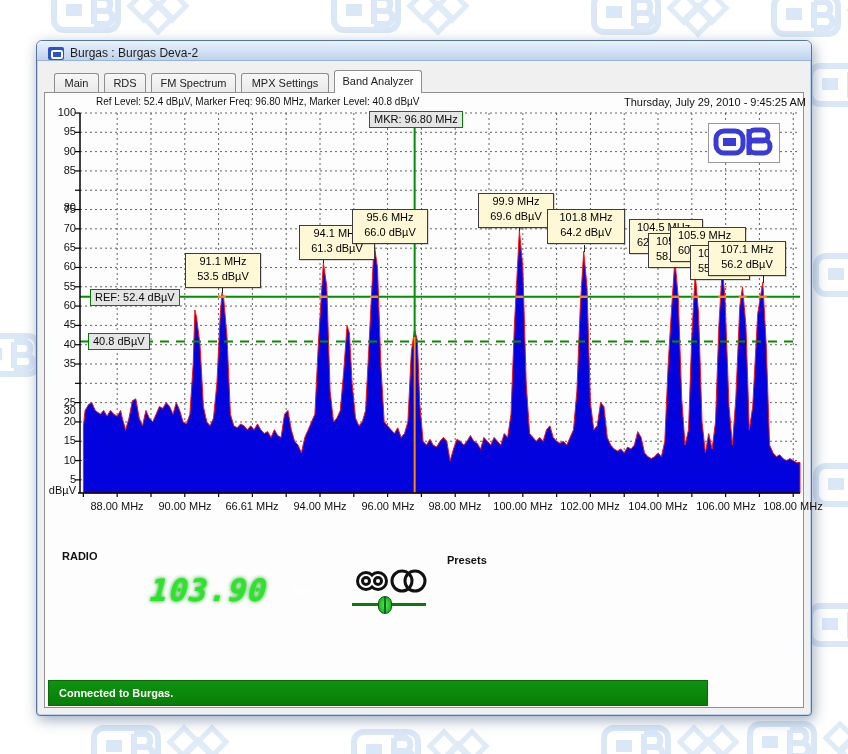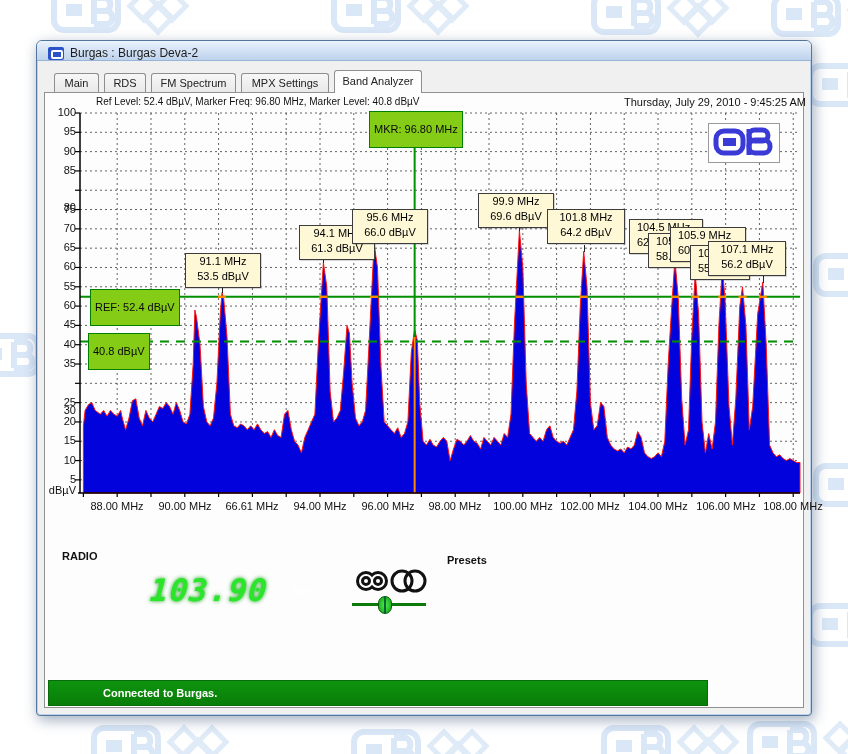--- a/index.html
+++ b/index.html
@@ -33,22 +33,22 @@
   .tab.active{top:70px;height:23px;background:#fdfdfd;line-height:21px;z-index:4;}
   #tabpage{position:absolute;left:44px;top:92px;width:760px;height:616px;background:#fdfdfd;
     border:1px solid #919191;z-index:3;}
 
   
   #statusline{position:absolute;left:96px;top:96px;font-size:10px;color:#111;z-index:5;}
   #datetime{position:absolute;left:540px;top:96px;width:266px;text-align:right;font-size:11px;color:#111;z-index:5;}
   .ylab{position:absolute;width:34px;text-align:right;font-size:11px;color:#111;z-index:5;}
   .xlab{position:absolute;width:72px;text-align:center;font-size:11px;color:#111;z-index:5;}
   #spectrum-svg{position:absolute;left:80px;top:113px;overflow:visible;z-index:4;}
-  .linelabel{position:absolute;z-index:6;background:#84cc16;border:1px solid #008000;color:#0a0a0a;
-    font-size:11px;line-height:15px;text-align:center;padding:10px 4px;}
+  .linelabel{position:absolute;z-index:6;background:#e5e5e5;border:1px solid #008000;color:#0a0a0a;
+    font-size:11px;line-height:15px;text-align:center;padding:0 4px;}
   .callout{position:absolute;z-index:7;background:#fff8d6;border:1px solid #3c3c3c;color:#000;
     font-size:11px;line-height:15px;text-align:center;box-shadow:1px 1px 0 rgba(0,0,0,.15);}
   .callout.clip{text-align:left;padding-left:7px;}
   .leader{position:absolute;width:1px;background:#222;z-index:6;}
   #dblogo{position:absolute;left:708px;top:123px;width:72px;height:40px;background:#fff;border:1px solid #9a9a9a;z-index:6;}
 
   
   .btn{position:absolute;background:linear-gradient(#f7f7f7,#ececec 48%,#dcdcdc);
     border:1px solid #8a8a8a;border-radius:3px;font-size:11px;color:#111;
     display:flex;align-items:center;justify-content:center;cursor:default;}
@@ -87,21 +87,21 @@
   .meter .zone{height:100%;}
   .mlabel{position:absolute;width:86px;text-align:right;font-size:11px;color:#111;}
 
   
   .presetbtn{font-family:"Liberation Mono",monospace;font-weight:bold;font-size:12px;justify-content:flex-start;padding-left:14px;}
   #preset-select{justify-content:space-between;padding:0 8px 0 10px;font-family:"Liberation Mono",monospace;font-weight:bold;font-size:12px;}
 
   
   #statusbar{position:absolute;left:48px;top:680px;width:660px;height:26px;
     background:linear-gradient(#0e940e,#087d08);border:1px solid #0a6b0a;z-index:5;}
-  #statusbar span{position:absolute;left:10px;top:6px;color:#fff;font-weight:bold;font-size:11px;margin-left:44px;}
+  #statusbar span{position:absolute;left:10px;top:6px;color:#fff;font-weight:bold;font-size:11px;}
 
   .iconbtn{padding:0;}
 </style>
 </head>
 <body>
 
 <div id="watermarks">
     <div class="wm" style="left: 50px; top: -14px;"><svg width="150" height="50" viewBox="0 0 150 50">
  <g stroke="#d7e5f7" fill="none" stroke-width="6">
   <rect x="4" y="6" width="64" height="38" rx="10"></rect>

